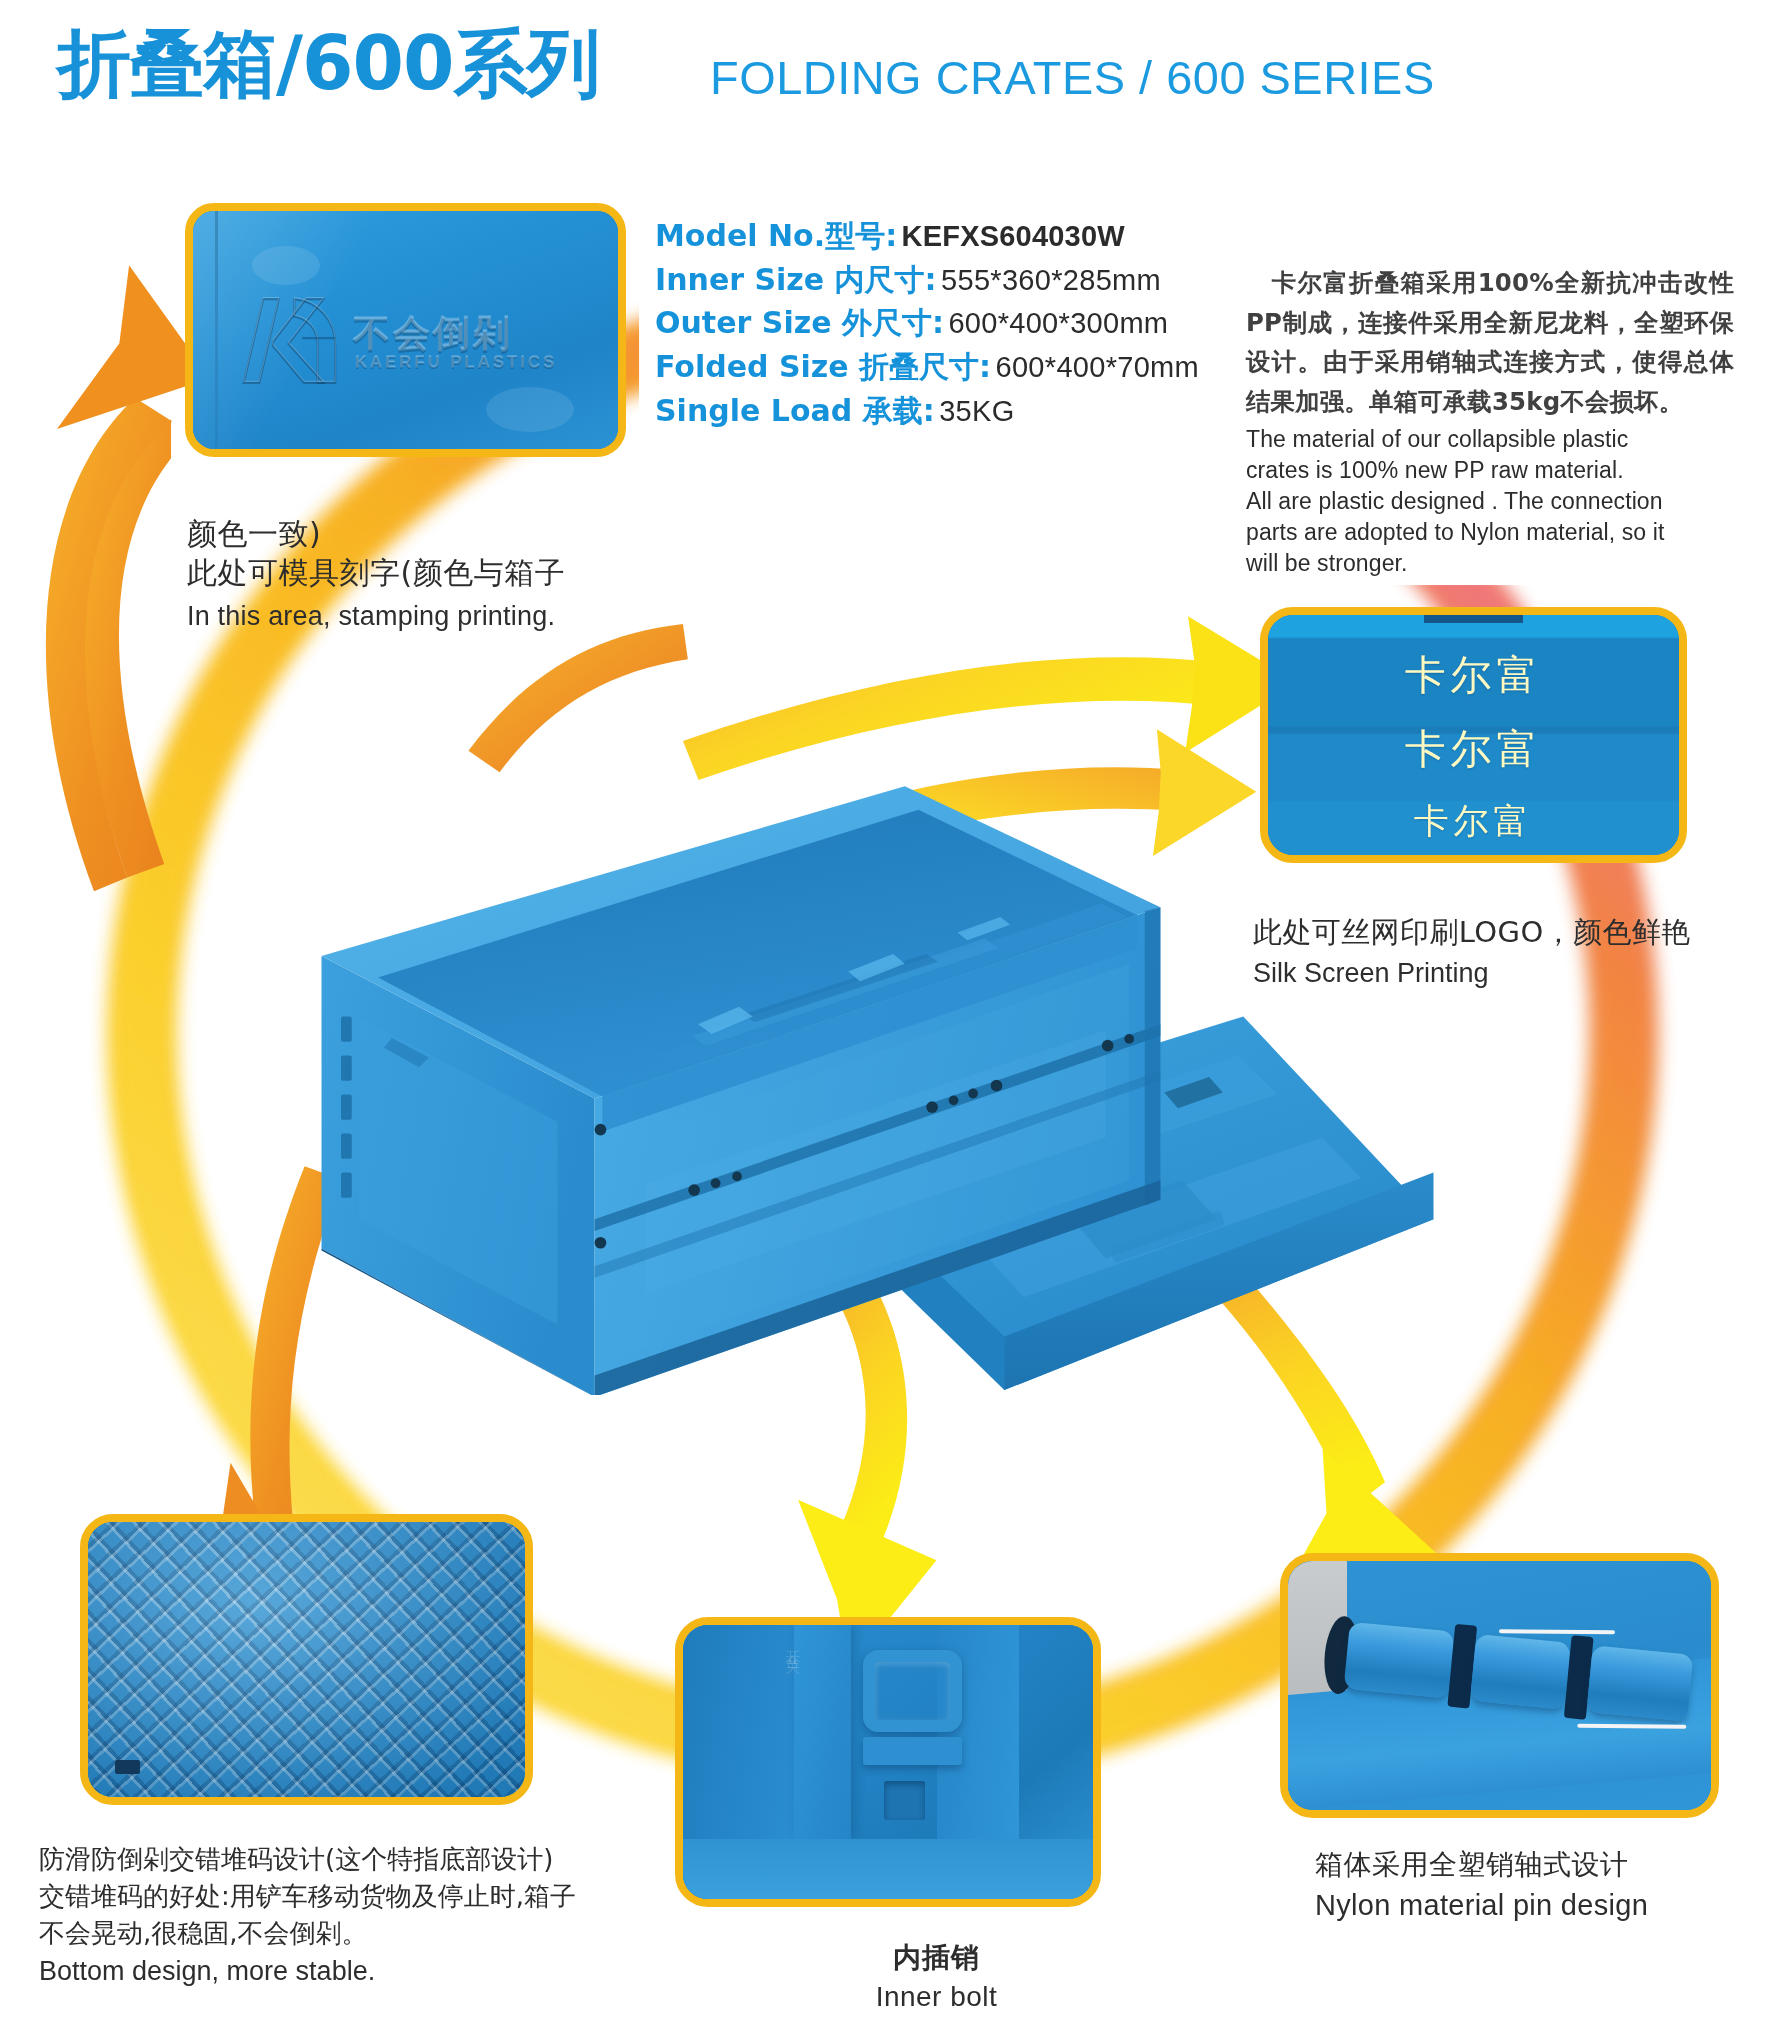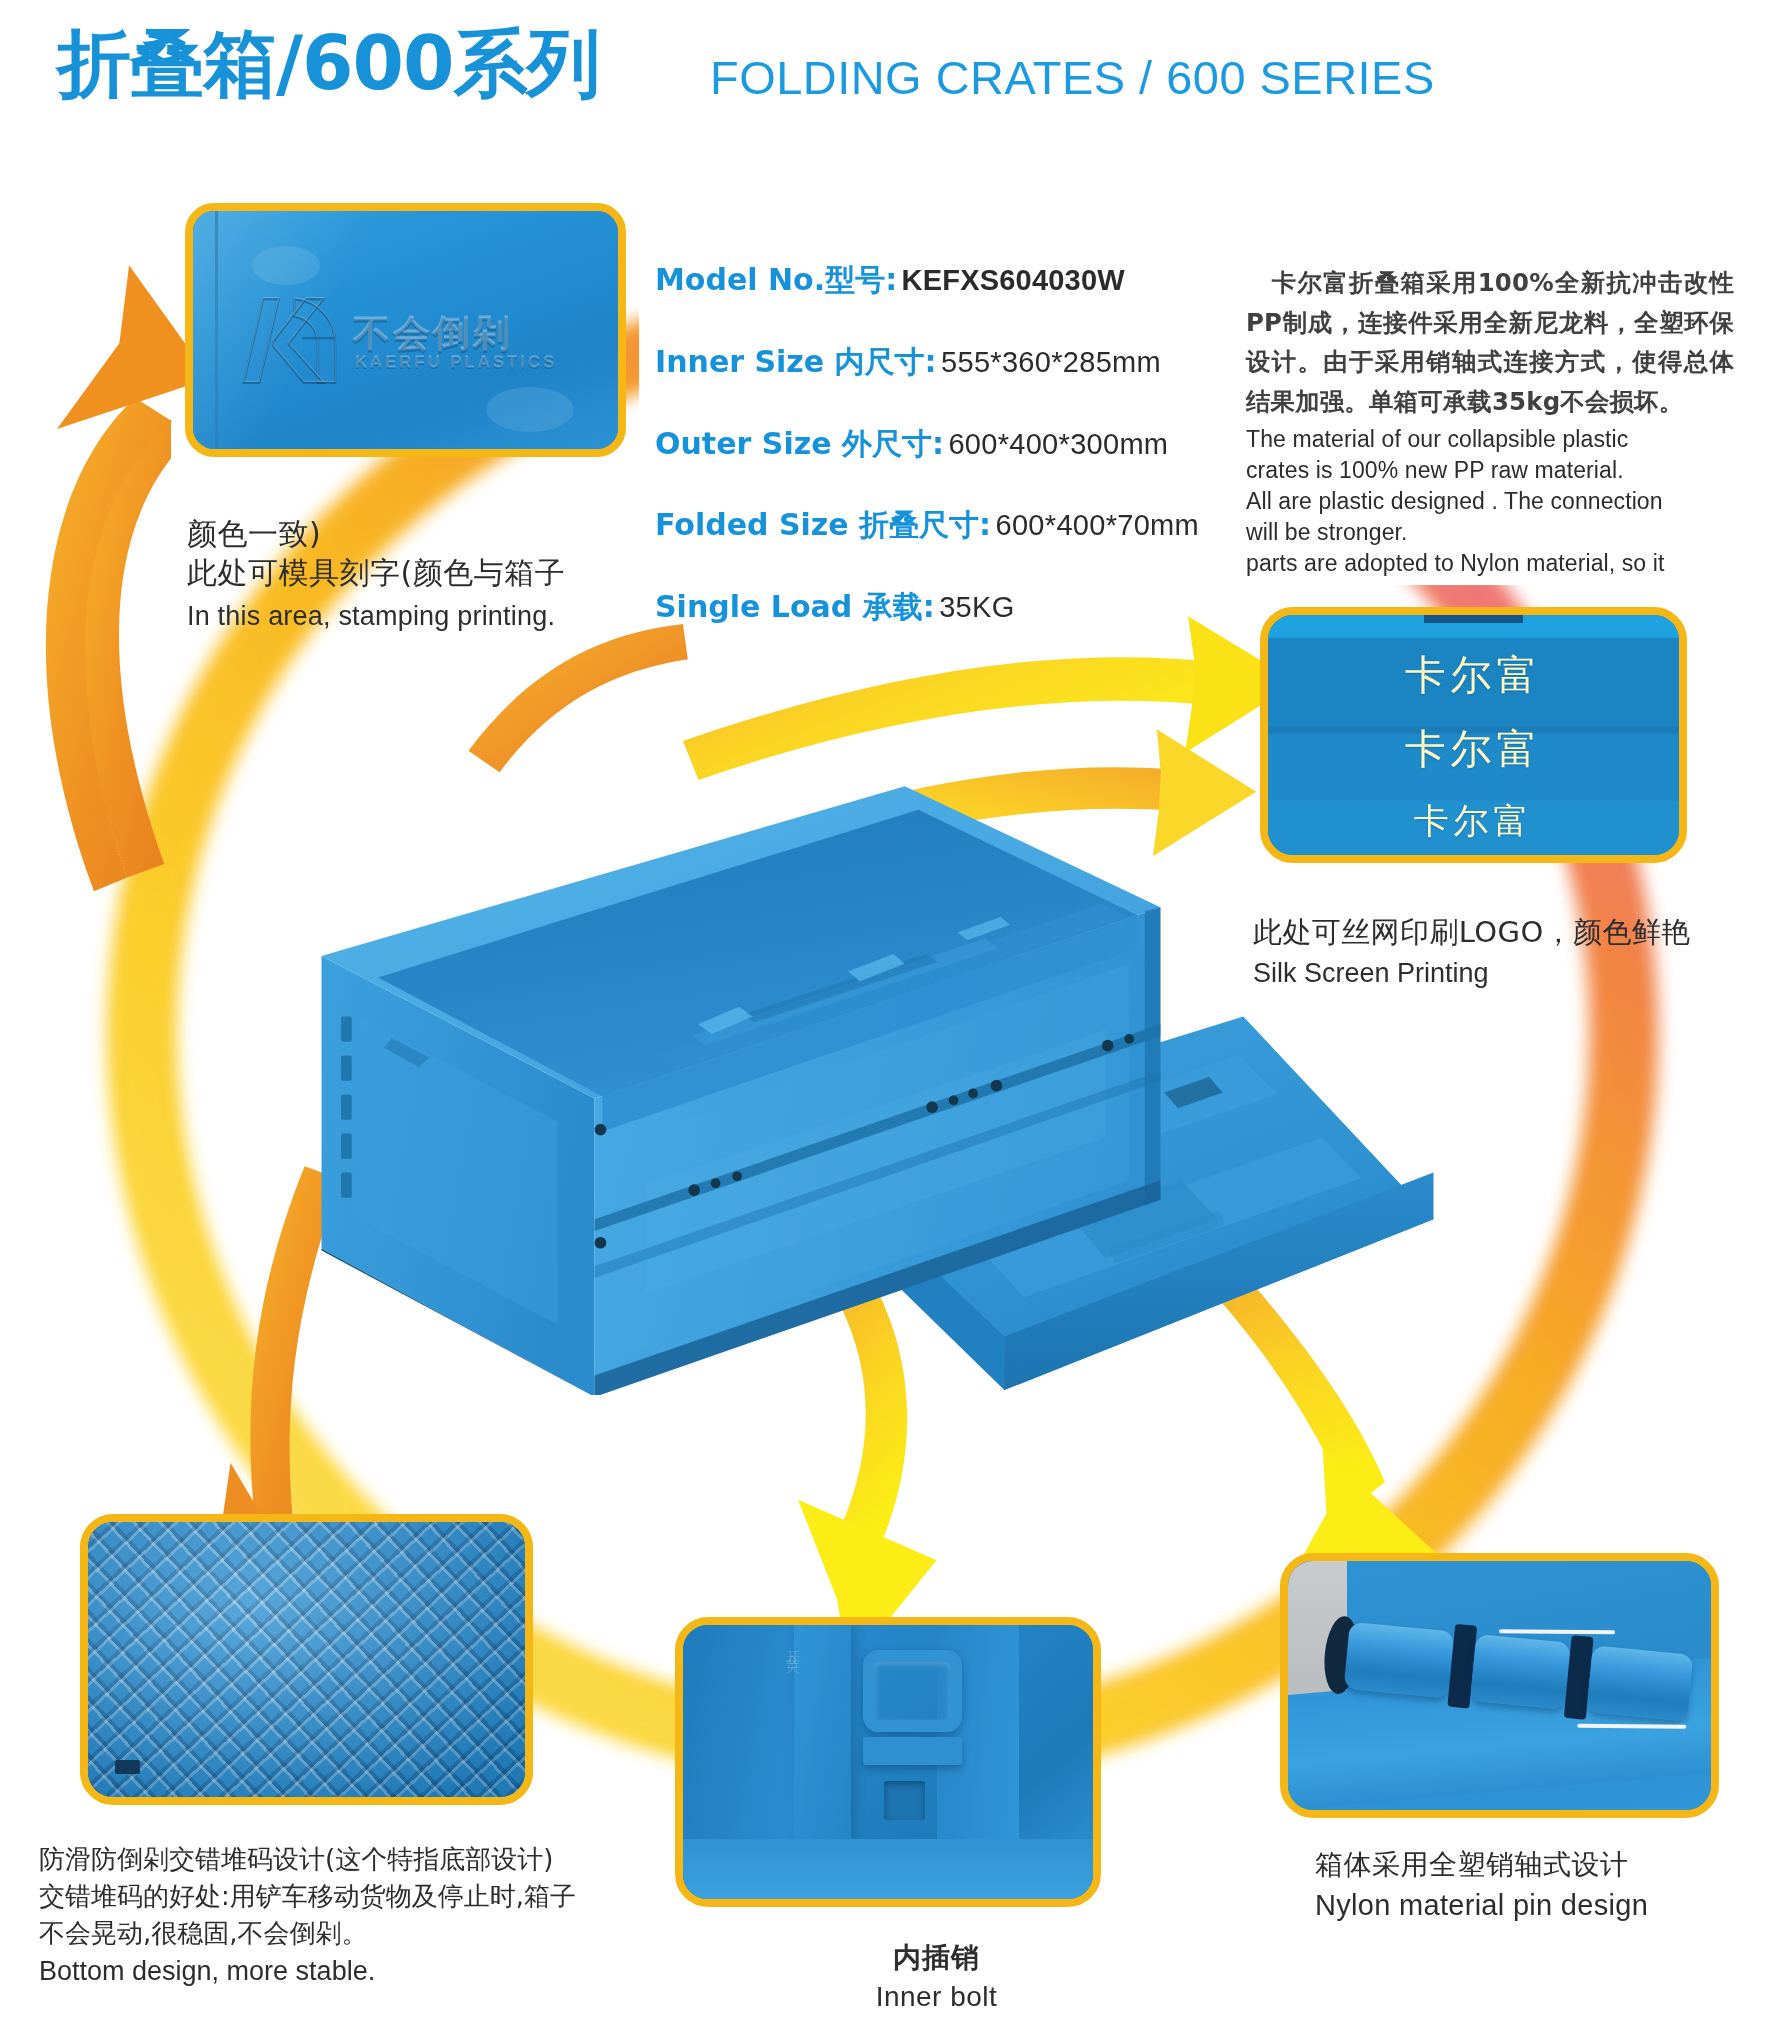--- a/index.html
+++ b/index.html
@@ -174,21 +174,21 @@
   #cap-bolt { position:absolute; left:751px; top:1939px; width:371px; text-align:center; z-index:7; }
   #cap-bolt .l1 { font-size:28px; font-weight:700; line-height:1.35; letter-spacing:1px; }
   #cap-bolt .l2 { font-size:28px; line-height:1.40; letter-spacing:0.5px; }
 
   #cap-pin { position:absolute; left:1315px; top:1846px; width:458px; z-index:7; }
   #cap-pin .l1 { font-size:28px; line-height:1.38; letter-spacing:0.5px; }
   #cap-pin .l2 { font-size:29px; line-height:1.40; letter-spacing:0.3px; }
 
   
   #specs { position:absolute; left:655px; top:217px; z-index:7; }
-  #specs .row { margin-bottom:5.9px; white-space:nowrap; line-height:1.26;margin-top:44px; }
+  #specs .row { margin-bottom:5.9px; white-space:nowrap; line-height:1.26; }
   #specs .lab {
     font-size:30px; font-weight:700; color:#1592da;
     font-family:"DejaVu Sans","Liberation Sans",sans-serif;
   }
   #specs .val { font-size:29px; font-weight:400; color:#2b2b2b; letter-spacing:0.3px; }
   #specs .row.model .val { font-weight:700; font-size:29px; letter-spacing:0.2px; }
 
   
   #desc { position:absolute; left:1246px; top:263px; width:488px; z-index:7; }
   #desc .cn {
@@ -385,22 +385,22 @@
       <span class="val">35KG</span>
     </div>
   </div>
 
   <div id="desc">
     <div class="cn">　卡尔富折叠箱采用100%全新抗冲击改性PP制成，连接件采用全新尼龙料，全塑环保设计。由于采用销轴式连接方式，使得总体结果加强。单箱可承载35kg不会损坏。</div>
     <div class="en">
       <p>The material of our collapsible plastic</p>
       <p>crates is 100% new PP raw material.</p>
       <p>All are plastic designed . The connection</p>
+      <p>parts are adopted to Nylon material, so it</p>
       <p>will be stronger.</p>
-      <p>parts are adopted to Nylon material, so it</p>
     </div>
   </div>
 
   <div class="panel" id="panel-silk">
     <div class="bg"></div>
     <div class="dark-tab"></div>
     <div class="silk-row" style="top:33px;">卡尔富</div>
     <div class="silk-row" style="top:107px;">卡尔富</div>
     <div class="silk-row" style="top:183px; font-size:35px;">卡尔富</div>
   </div>

